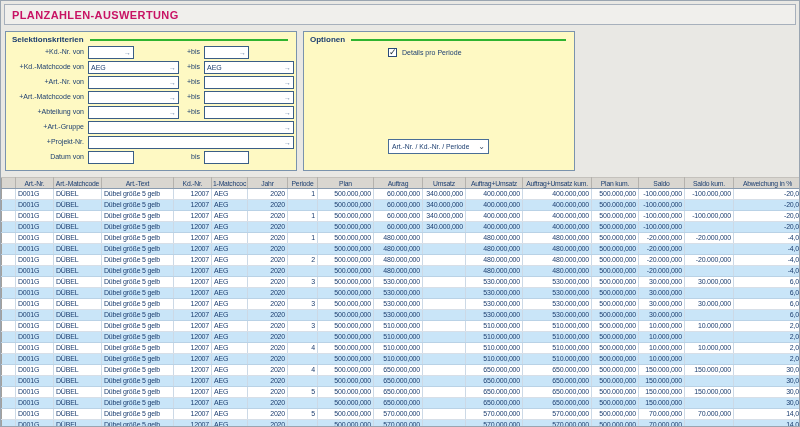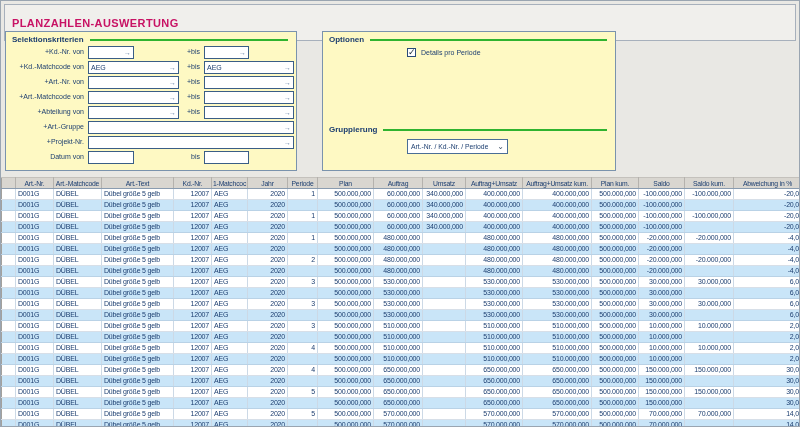--- a/index.html
+++ b/index.html
@@ -4,28 +4,28 @@
 <style>
   html,body{margin:0;padding:0;background:#d7d5d2;}
   *{box-sizing:border-box;}
   .screen{
     position:relative;width:800px;height:427px;overflow:hidden;
     background:#e9e8e4;border:1px solid #9aa5b1;
     font-family:"Liberation Sans",sans-serif;color:var(--text);
   }
   
   .titlebar{
-    position:absolute;left:3px;top:3px;width:792px;height:37px;
+    position:absolute;left:3px;top:3px;width:792px;height:21px;
     background:#f0efec;border:1px solid #a7b0bc;display:flex;align-items:center;
   }
   .titlebar span{font-size:11px;font-weight:bold;color:var(--title);padding-left:7px;letter-spacing:.4px;}
   
   .panel{position:absolute;top:30px;height:140px;background:#fef9c3;border:1px solid var(--pborder);}
   .panel-left{left:4px;width:292px;}
-  .panel-right{left:321px;width:294px;}
+  .panel-right{left:302px;width:272px;}
   .panel-head{position:absolute;left:6px;right:8px;display:flex;align-items:center;gap:6px;}
   .panel-title{font-size:8px;font-weight:bold;color:var(--heading);white-space:nowrap;}
   .green-line{flex:1;height:2px;background:var(--green);}
   
   .sel-row{position:absolute;left:0;width:100%;height:14px;}
   .sel-label{position:absolute;left:0;top:2px;width:78px;text-align:right;font-size:7px;color:var(--heading);white-space:nowrap;}
   .field{position:absolute;top:0;height:13px;background:#fff;border:1px solid var(--fborder);display:flex;align-items:center;justify-content:space-between;padding:0 2px;}
   .fval{font-size:7px;color:var(--text);white-space:nowrap;overflow:hidden;}
   .farrow{font-size:7px;color:#6b86a8;line-height:11px;margin-left:auto;}
   .f-small{left:82px;width:46px;}
@@ -164,24 +164,20 @@
       </div>
   </div>
 
   <div class="panel panel-right">
     <div class="panel-head" style="top:3px;">
       <span class="panel-title">Optionen</span>
       <span class="green-line"></span>
     </div>
     <span class="checkbox" id="cb">✓</span>
     <span class="cb-label">Details pro Periode</span>
-    <div class="panel-head grp-head">
-      <span class="panel-title">Gruppierung</span>
-      <span class="green-line"></span>
-    </div>
     <div class="dropdown">
       <span class="dd-val">Art.-Nr. / Kd.-Nr. / Periode</span>
       <span class="chev">⌄</span>
     </div>
   </div>
 
   <table class="grid">
     <colgroup id="cols">
         <col style="width: 14px;">
         <col style="width: 38px;">

